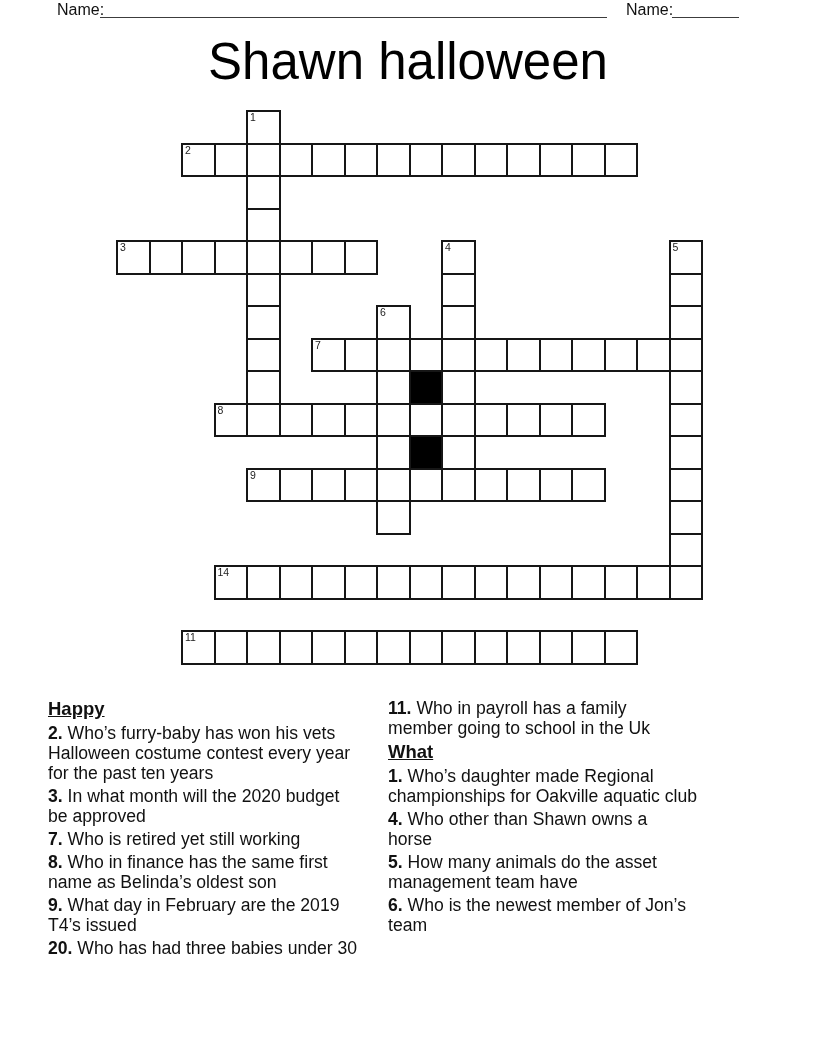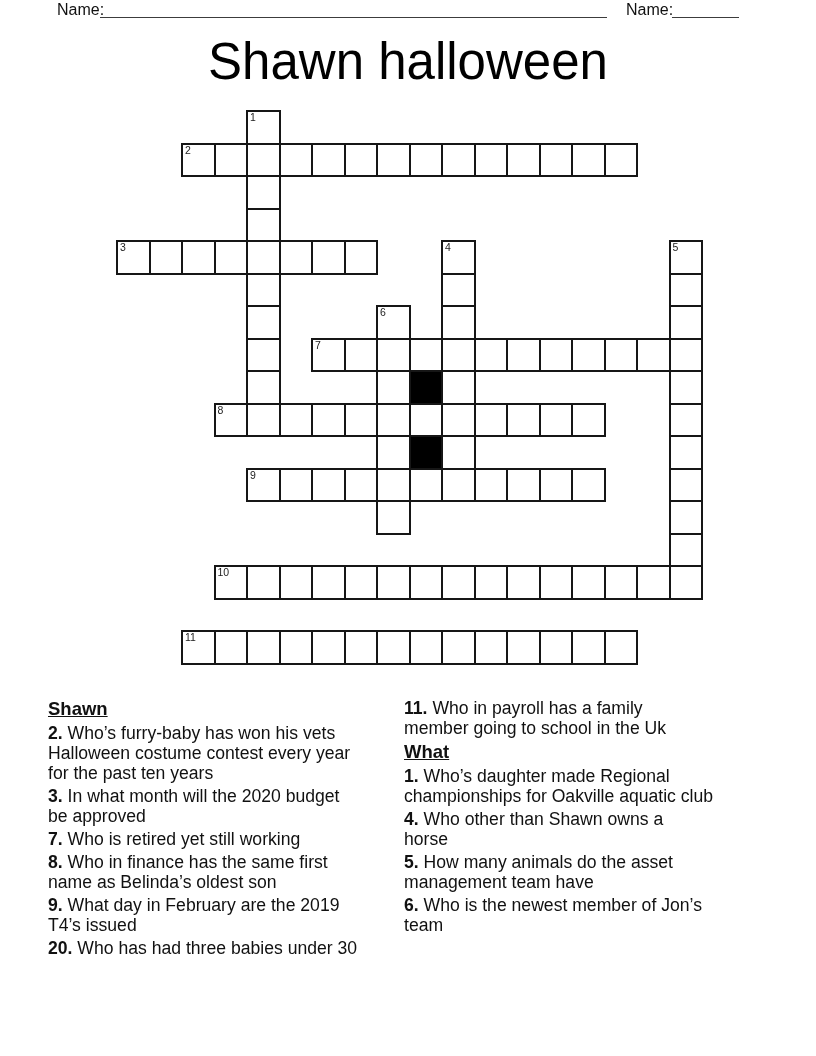--- a/index.html
+++ b/index.html
@@ -10,21 +10,21 @@
   .hdr-label { position:absolute; top:1px; font-size:16px; line-height:18px; color:#111; }
   .fill-line { position:absolute; top:2px; height:15px; border-bottom:1.7px solid #3c3c3c; }
   .title { position:absolute; top:33px; left:0; width:816px; text-align:center;
            font-size:51px; line-height:58px; font-weight:400; color:#000; }
   .grid { position:absolute; left:0; top:0; width:816px; height:700px; }
   .cell { position:absolute; box-sizing:border-box; border:2px solid #161616; background:#fff; }
   .cell.black { background:#000; }
   .cellnum { position:absolute; top:-1px; left:2px; font-size:10.5px; line-height:12px; color:#222; font-weight:400; }
   .clues-col { position:absolute; top:699px; }
   .clues-col.left  { left:48px;  width:352px; }
-  .clues-col.right { left:404px; width:352px; }
+  .clues-col.right { left:388px; width:352px; }
   .clues-header { font-size:18.5px; line-height:20px; font-weight:700;
                   text-decoration:underline; margin:0 0 5px 0; color:#111; }
   .clue { font-size:17.6px; line-height:19.8px; margin:0 0 3.5px 0;
           white-space:pre-line; color:#111; }
   .clue b { font-weight:700; }
 </style>
 </head>
 <body>
 
 <div class="page">
@@ -133,21 +133,21 @@
       <div class="cell" style="left: 441px; top: 467.5px; width: 34.5px; height: 34.5px;"></div>
       <div class="cell" style="left: 473.5px; top: 467.5px; width: 34.5px; height: 34.5px;"></div>
       <div class="cell" style="left: 506px; top: 467.5px; width: 34.5px; height: 34.5px;"></div>
       <div class="cell" style="left: 538.5px; top: 467.5px; width: 34.5px; height: 34.5px;"></div>
       <div class="cell" style="left: 571px; top: 467.5px; width: 34.5px; height: 34.5px;"></div>
       <div class="cell" style="left: 668.5px; top: 467.5px; width: 34.5px; height: 34.5px;"></div>
       <div class="cell" style="left: 376px; top: 500px; width: 34.5px; height: 34.5px;"></div>
       <div class="cell" style="left: 668.5px; top: 500px; width: 34.5px; height: 34.5px;"></div>
       <div class="cell" style="left: 668.5px; top: 532.5px; width: 34.5px; height: 34.5px;"></div>
       <div class="cell" style="left: 213.5px; top: 565px; width: 34.5px; height: 34.5px;">
-        <span class="cellnum">10</span>
+        <span class="cellnum">14</span>
       </div>
       <div class="cell" style="left: 246px; top: 565px; width: 34.5px; height: 34.5px;"></div>
       <div class="cell" style="left: 278.5px; top: 565px; width: 34.5px; height: 34.5px;"></div>
       <div class="cell" style="left: 311px; top: 565px; width: 34.5px; height: 34.5px;"></div>
       <div class="cell" style="left: 343.5px; top: 565px; width: 34.5px; height: 34.5px;"></div>
       <div class="cell" style="left: 376px; top: 565px; width: 34.5px; height: 34.5px;"></div>
       <div class="cell" style="left: 408.5px; top: 565px; width: 34.5px; height: 34.5px;"></div>
       <div class="cell" style="left: 441px; top: 565px; width: 34.5px; height: 34.5px;"></div>
       <div class="cell" style="left: 473.5px; top: 565px; width: 34.5px; height: 34.5px;"></div>
       <div class="cell" style="left: 506px; top: 565px; width: 34.5px; height: 34.5px;"></div>
@@ -168,21 +168,21 @@
       <div class="cell" style="left: 408.5px; top: 630px; width: 34.5px; height: 34.5px;"></div>
       <div class="cell" style="left: 441px; top: 630px; width: 34.5px; height: 34.5px;"></div>
       <div class="cell" style="left: 473.5px; top: 630px; width: 34.5px; height: 34.5px;"></div>
       <div class="cell" style="left: 506px; top: 630px; width: 34.5px; height: 34.5px;"></div>
       <div class="cell" style="left: 538.5px; top: 630px; width: 34.5px; height: 34.5px;"></div>
       <div class="cell" style="left: 571px; top: 630px; width: 34.5px; height: 34.5px;"></div>
       <div class="cell" style="left: 603.5px; top: 630px; width: 34.5px; height: 34.5px;"></div>
     </div>
 
   <div class="clues-col left">
-      <div class="clues-header">Shawn</div>
+      <div class="clues-header">Happy</div>
       <p class="clue"><b>2.</b> Who’s furry-baby has won his vets
 Halloween costume contest every year
 for the past ten years</p>
       <p class="clue"><b>3.</b> In what month will the 2020 budget
 be approved</p>
       <p class="clue"><b>7.</b> Who is retired yet still working</p>
       <p class="clue"><b>8.</b> Who in finance has the same first
 name as Belinda’s oldest son</p>
       <p class="clue"><b>9.</b> What day in February are the 2019
 T4’s issued</p>

